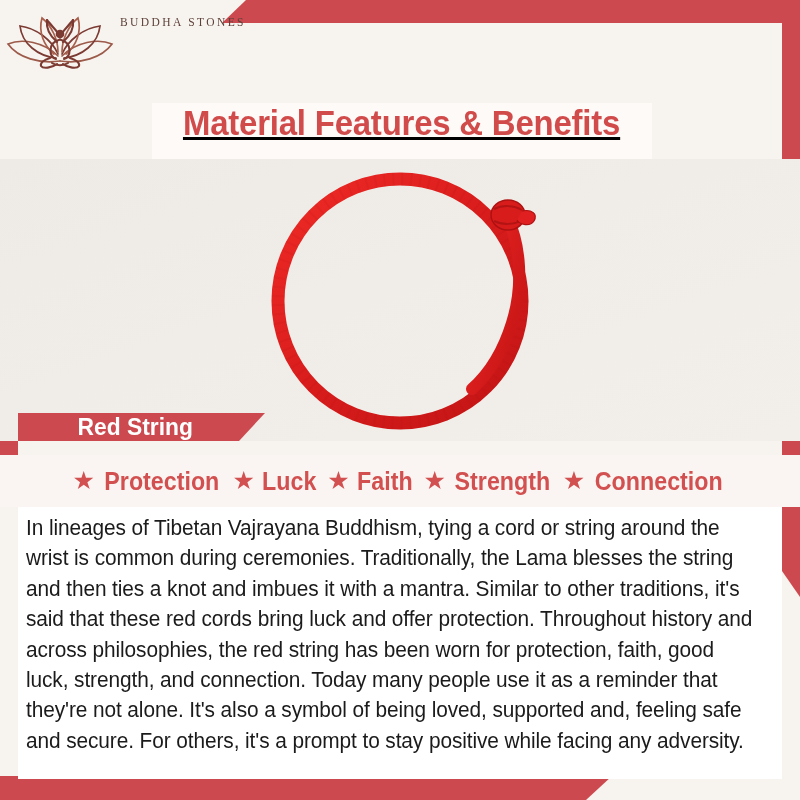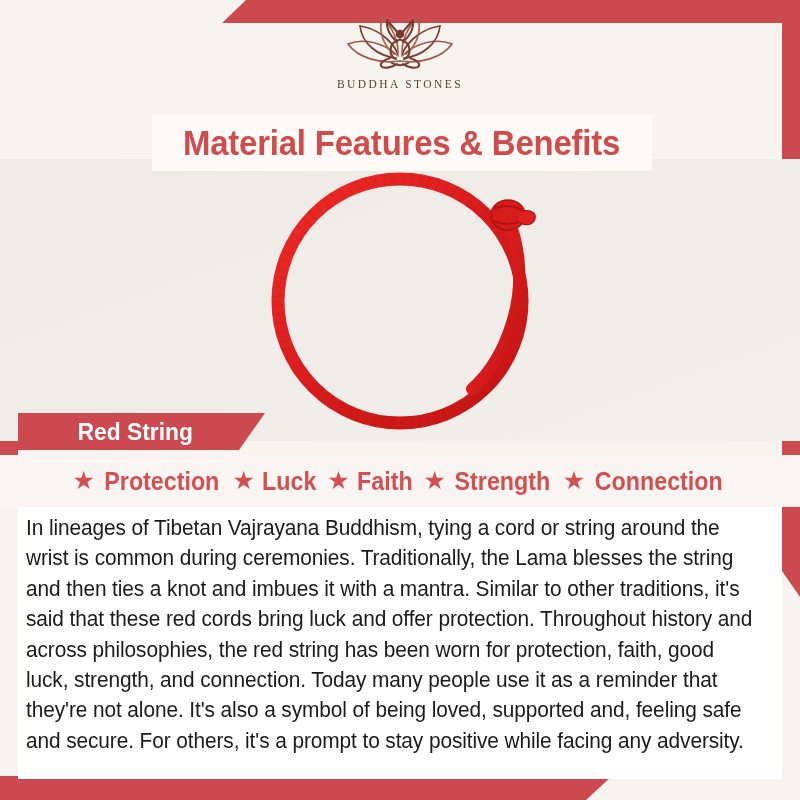--- a/index.html
+++ b/index.html
@@ -36,58 +36,59 @@
   }
   
   #deco-bottom {
     left:0; bottom:0; width:612px; height:24px;
     clip-path: polygon(0 0, 100% 0, calc(100% - 26px) 100%, 0 100%);
   }
 
   
   #logo-block {
     position:absolute; top:14px; left:0; width:800px;
-    display:flex; flex-direction:column; align-items:center;
+    display:flex; flex-direction:row; align-items:flex-start;
     z-index:5;
   }
   #logo-mark { width:120px; height:62px; display:block; }
   #logo-word {
     margin-top:2px;
     font-family:"Liberation Serif", serif;
     font-size:11.5px; letter-spacing:2.4px;
     color:#5d4038; font-weight:400;
   }
 
   
   #title-band {
-    position:absolute; top:115px; left:152px; width:500px; height:56px;
+    position:absolute; top:103px; left:152px; width:500px; height:56px;
     background:#fdfaf8;
-    display:flex; align-items:center; justify-content:center;
+    display:flex; justify-content:center;
     z-index:4;
+    text-decoration:underline;
   }
   #title-text {
     color:#d14b4b;
     font-size:35px; font-weight:bold;
     font-family:"Liberation Sans Narrow","Liberation Sans",sans-serif;
     transform:scaleX(0.94);
     letter-spacing:-0.2px;
     white-space:nowrap;
   }
 
   
   #photo-area {
     position:absolute; top:159px; left:0; width:800px; height:282px;
     background: linear-gradient(160deg,#eeeae6 0%,#f0ece8 45%,#f2eeea 100%);
     z-index:1;
   }
   #bracelet-svg { position:absolute; top:8px; left:258px; width:300px; height:265px; }
 
   
   #ribbon {
-    position:absolute; top:413px; left:18px; width:247px; height:37px;
+    position:absolute; top:413px; left:18px; width:247px; height:28px;
     background:#cc4a4f;
     clip-path: polygon(0 0, 100% 0, calc(100% - 26px) 100%, 0 100%);
     display:flex; align-items:center;
     z-index:4;
   }
   #ribbon-label {
     color:#ffffff; font-size:24px; font-weight:bold;
     font-family:"Liberation Sans Narrow","Liberation Sans",sans-serif;
     padding-left:58px; transform:scaleX(0.95); white-space:nowrap;
   }

